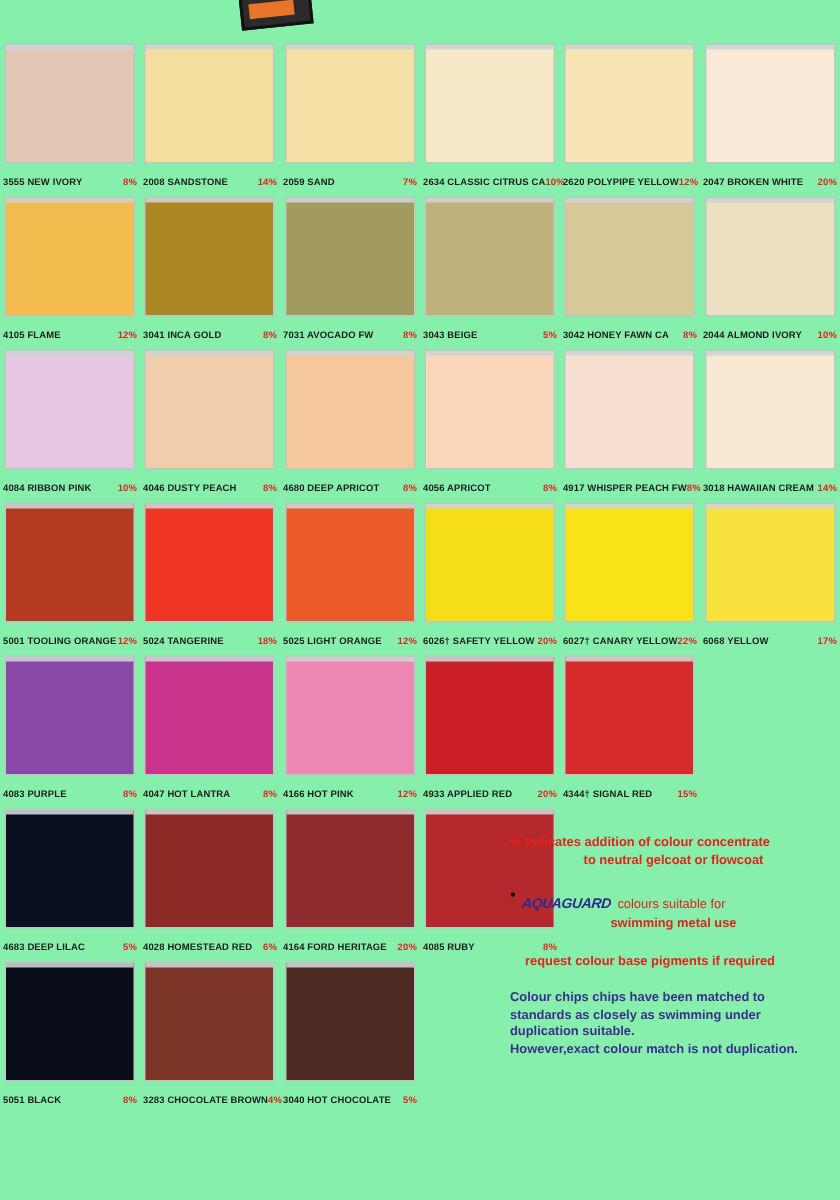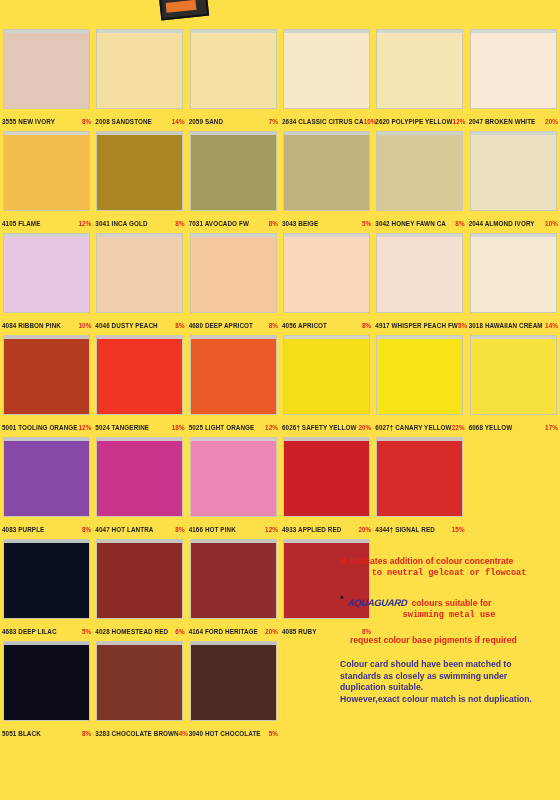--- a/index.html
+++ b/index.html
@@ -5,21 +5,21 @@
   html,body{margin:0;padding:0;}
   body{
     width:560px;height:800px;
     background:#ffffff;
     font-family:"Liberation Sans", sans-serif;
     overflow:hidden;
     position:relative;
   }
   #sheet{
     position:absolute;inset:0;
-    background:#fde047;
+    background:#86efac;
   }
   
   .top-artifact{
     position:absolute;top:-6px;left:160px;
     width:44px;height:20px;
     background:#2b2b2b;
     transform:rotate(-6deg);
     border:2px solid #111;
   }
   .top-artifact .inner{
@@ -85,41 +85,41 @@
     top:556px;
     width:218px;
   }
   .note-block{margin-bottom:13px;}
   .note-line{
     font-size:8.6px;
     font-weight:bold;
     line-height:11.5px;
     color:#e2231a;
   }
-  .note-center{text-align:center;font-family:Liberation Mono, monospace;}
+  .note-center{text-align:center;}
   .bullet-row{
     display:flex;
     align-items:flex-start;
     gap:4px;
   }
   .bullet-dot{
     font-size:11px;line-height:11px;color:#111;
     margin-top:0px;
   }
   .brand{
     display:inline-block;
     font-size:9.4px;
     font-weight:bold;
     font-style:italic;
     color:#2e2b8f;
     letter-spacing:-.3px;
     transform:skewX(-6deg);
   }
   .bullet-text{
-    font-size:8.6px;font-weight:bold;color:#e2231a;line-height:11.5px;
+    font-size:8.6px;font-weight:normal;color:#e2231a;line-height:11.5px;
   }
   .note-purple .note-line{color:#3a2f8f;}
   .indent{padding-left:10px;}
 </style>
 </head>
 <body>
 
 <div id="sheet">
 
   <div class="top-artifact">
@@ -417,20 +417,20 @@
         </span>
       </div>
       <div class="note-line note-center">swimming metal use</div>
     </div>
 
     <div class="note-block">
       <div class="note-line indent">request colour base pigments if required</div>
     </div>
 
     <div class="note-block note-purple">
-      <div class="note-line">Colour card should have been matched to</div>
+      <div class="note-line">Colour chips chips have been matched to</div>
       <div class="note-line">standards as closely as swimming under</div>
       <div class="note-line">duplication suitable.</div>
       <div class="note-line">However,exact colour match is not duplication.</div>
     </div>
 
   </div>
 </div>
 
 </body></html>

